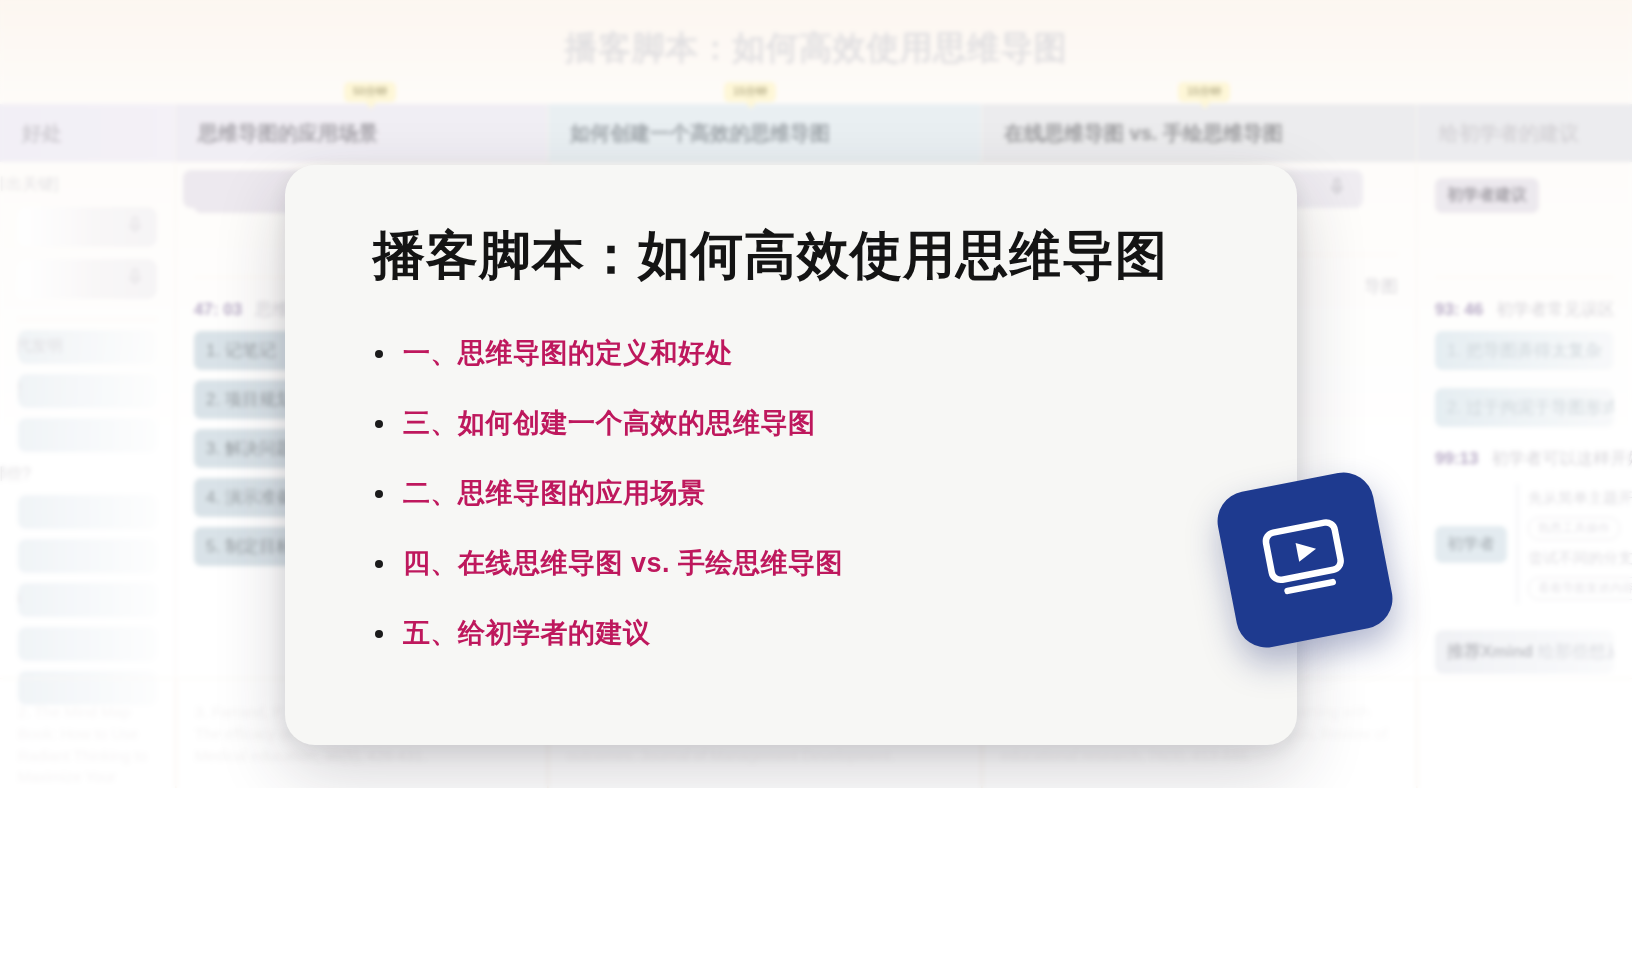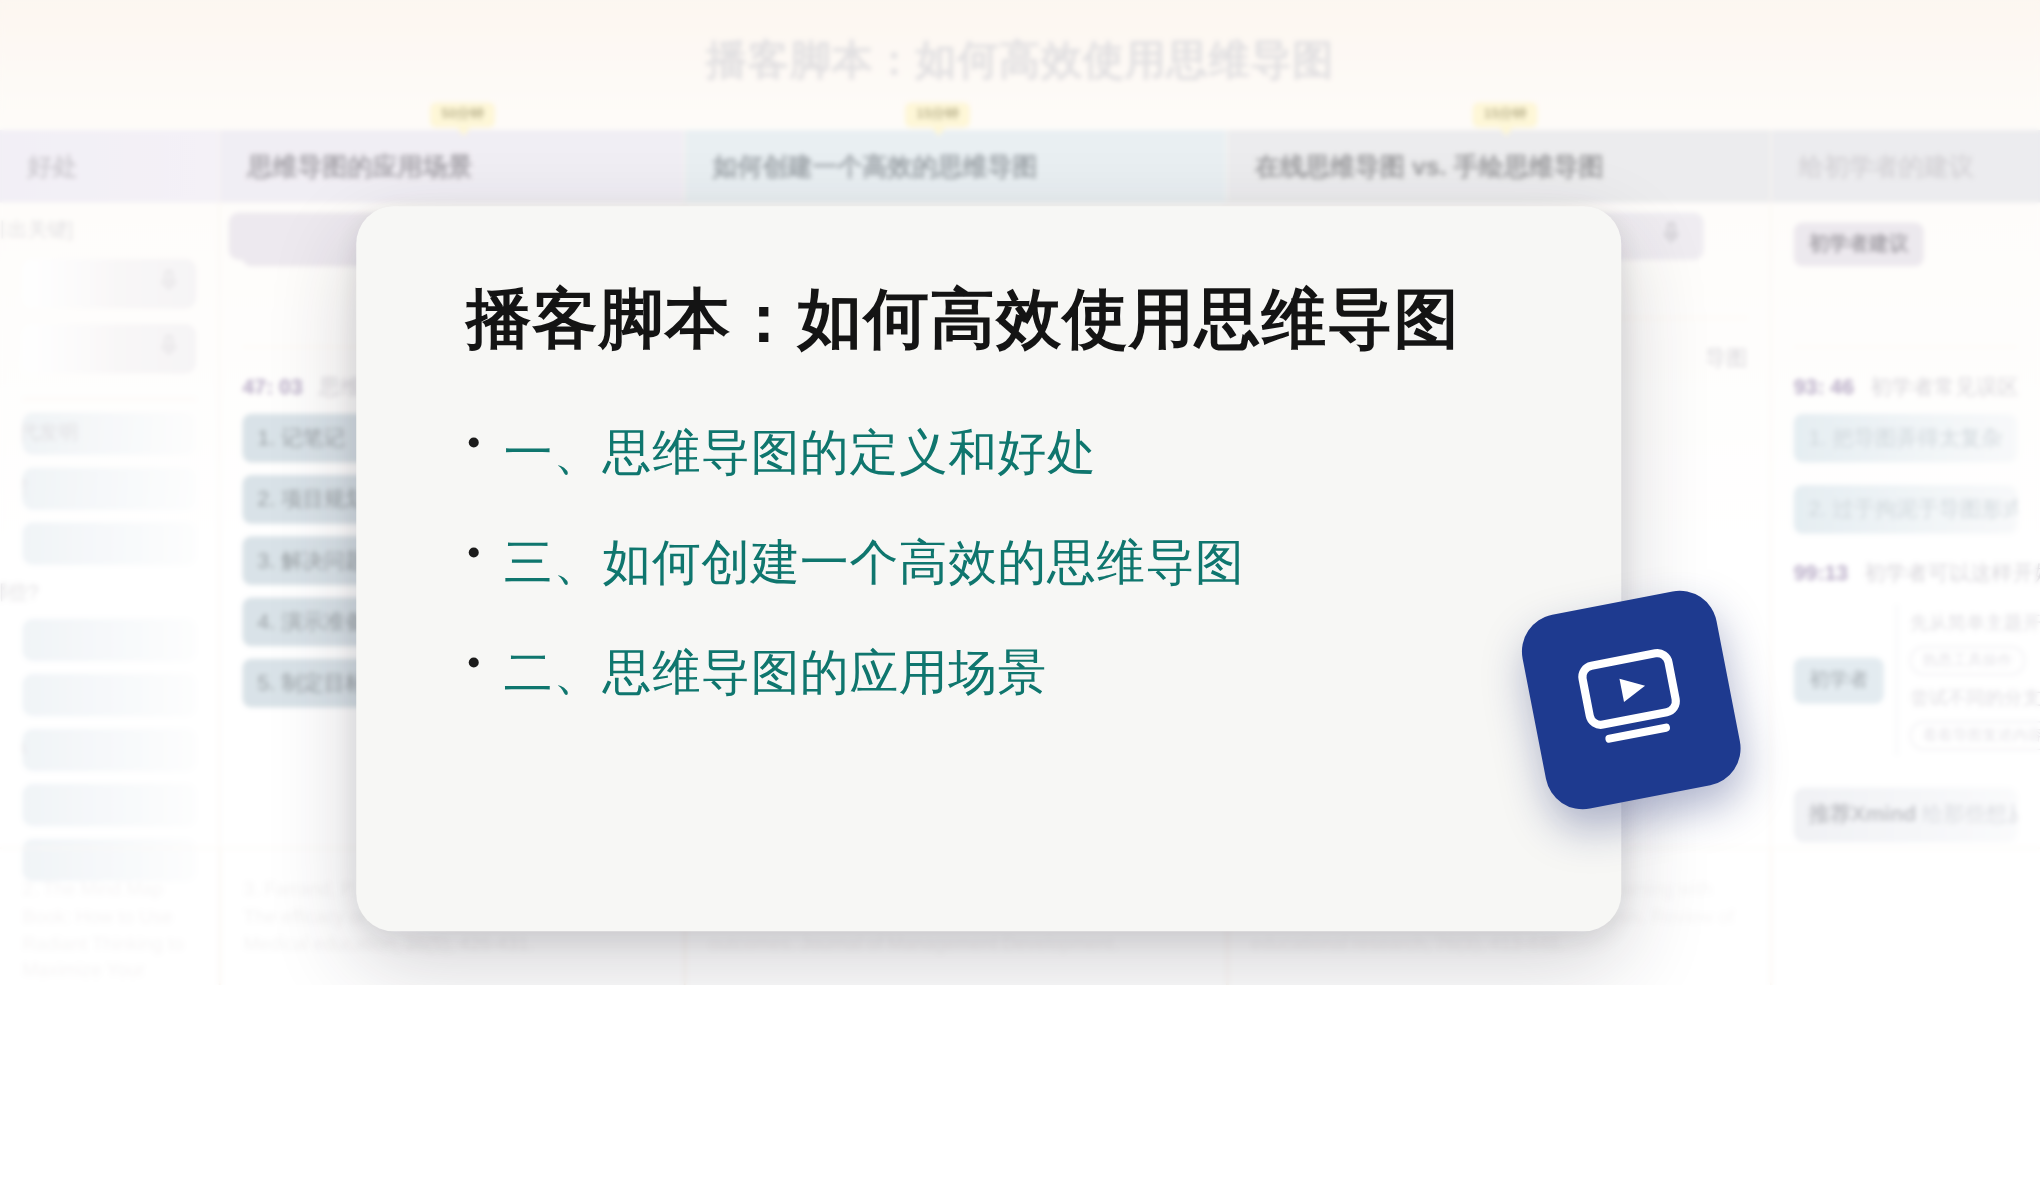--- a/index.html
+++ b/index.html
@@ -314,26 +314,27 @@
     font-weight: 700;
     color: #141414;
     letter-spacing: 1px;
     white-space: nowrap;
     margin-bottom: 44px;
   }
 
   .modal-list { list-style: none; }
   .modal-list li {
     position: relative;
-    font-size: 39px;
-    color: #0f766e;
+    font-size: 27px;
+    color: #be185d;
     padding-left: 30px;
     margin-bottom: 34px;
     white-space: nowrap;
     letter-spacing: .5px;
+    font-weight: bold;
   }
   .modal-list li::before {
     content: "";
     position: absolute;
     left: 2px;
     top: 15px;
     width: 8px; height: 8px;
     border-radius: 50%;
     background: #1b1b1b;
   }
@@ -514,20 +515,22 @@
   </div>
 
   <div class="scrim"></div>
 
   <div class="modal">
     <div class="modal-title">播客脚本：如何高效使用思维导图</div>
     <ul class="modal-list">
       <li>一、思维导图的定义和好处</li>
       <li>三、如何创建一个高效的思维导图</li>
       <li>二、思维导图的应用场景</li>
+      <li>四、在线思维导图 vs. 手绘思维导图</li>
+      <li>五、给初学者的建议</li>
     </ul>
   </div>
 
   <div class="brand">
     <svg width="82" height="76" viewBox="0 0 82 76" fill="none">
       <rect x="6" y="5" width="70" height="48" rx="9" stroke="#ffffff" stroke-width="6.5" fill="none"></rect>
       <path d="M35 19.5 L54 29 L35 38.5 Z" fill="#ffffff"></path>
       <path d="M18 65 H64" stroke="#ffffff" stroke-width="6.5" stroke-linecap="round"></path>
     </svg>
   </div>

